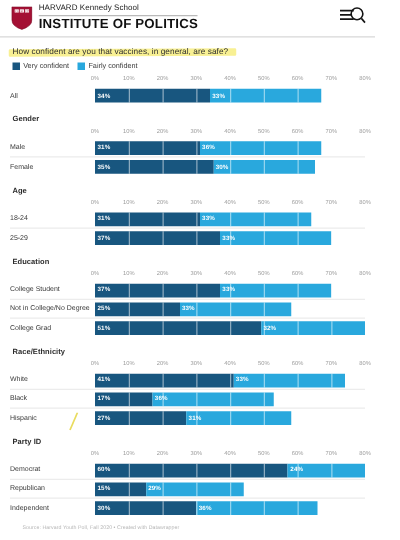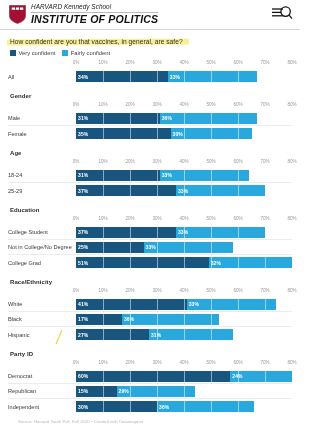--- a/index.html
+++ b/index.html
@@ -14,21 +14,21 @@
   
   .header {
     height: 30px; background: #ffffff;
     border-bottom: 1px solid #d8d8d8;
     display: flex; align-items: center;
     padding: 0 8px 0 9px;
     position: relative;
   }
   .brand { display: flex; align-items: center; gap: 5px; }
   .shield { width: 17px; height: 19px; flex: 0 0 17px; position: relative; }
-  .brand-text { display: flex; flex-direction: column; justify-content: center; line-height: 1; font-style: italic; }
+  .brand-text { display: flex; flex-direction: column; justify-content: center; line-height: 1; }
   .hks-line {
     font-size: 6.4px; letter-spacing: .05px; color: #1a1a1a;
     white-space: nowrap; border-bottom: .6px solid #b9b9b9;
     padding-bottom: 1.2px; margin-bottom: 1.6px;
   }
   .iop-line {
     font-size: 10.6px; font-weight: bold; letter-spacing: .15px;
     color: #111; white-space: nowrap;
   }
   .head-tools {

